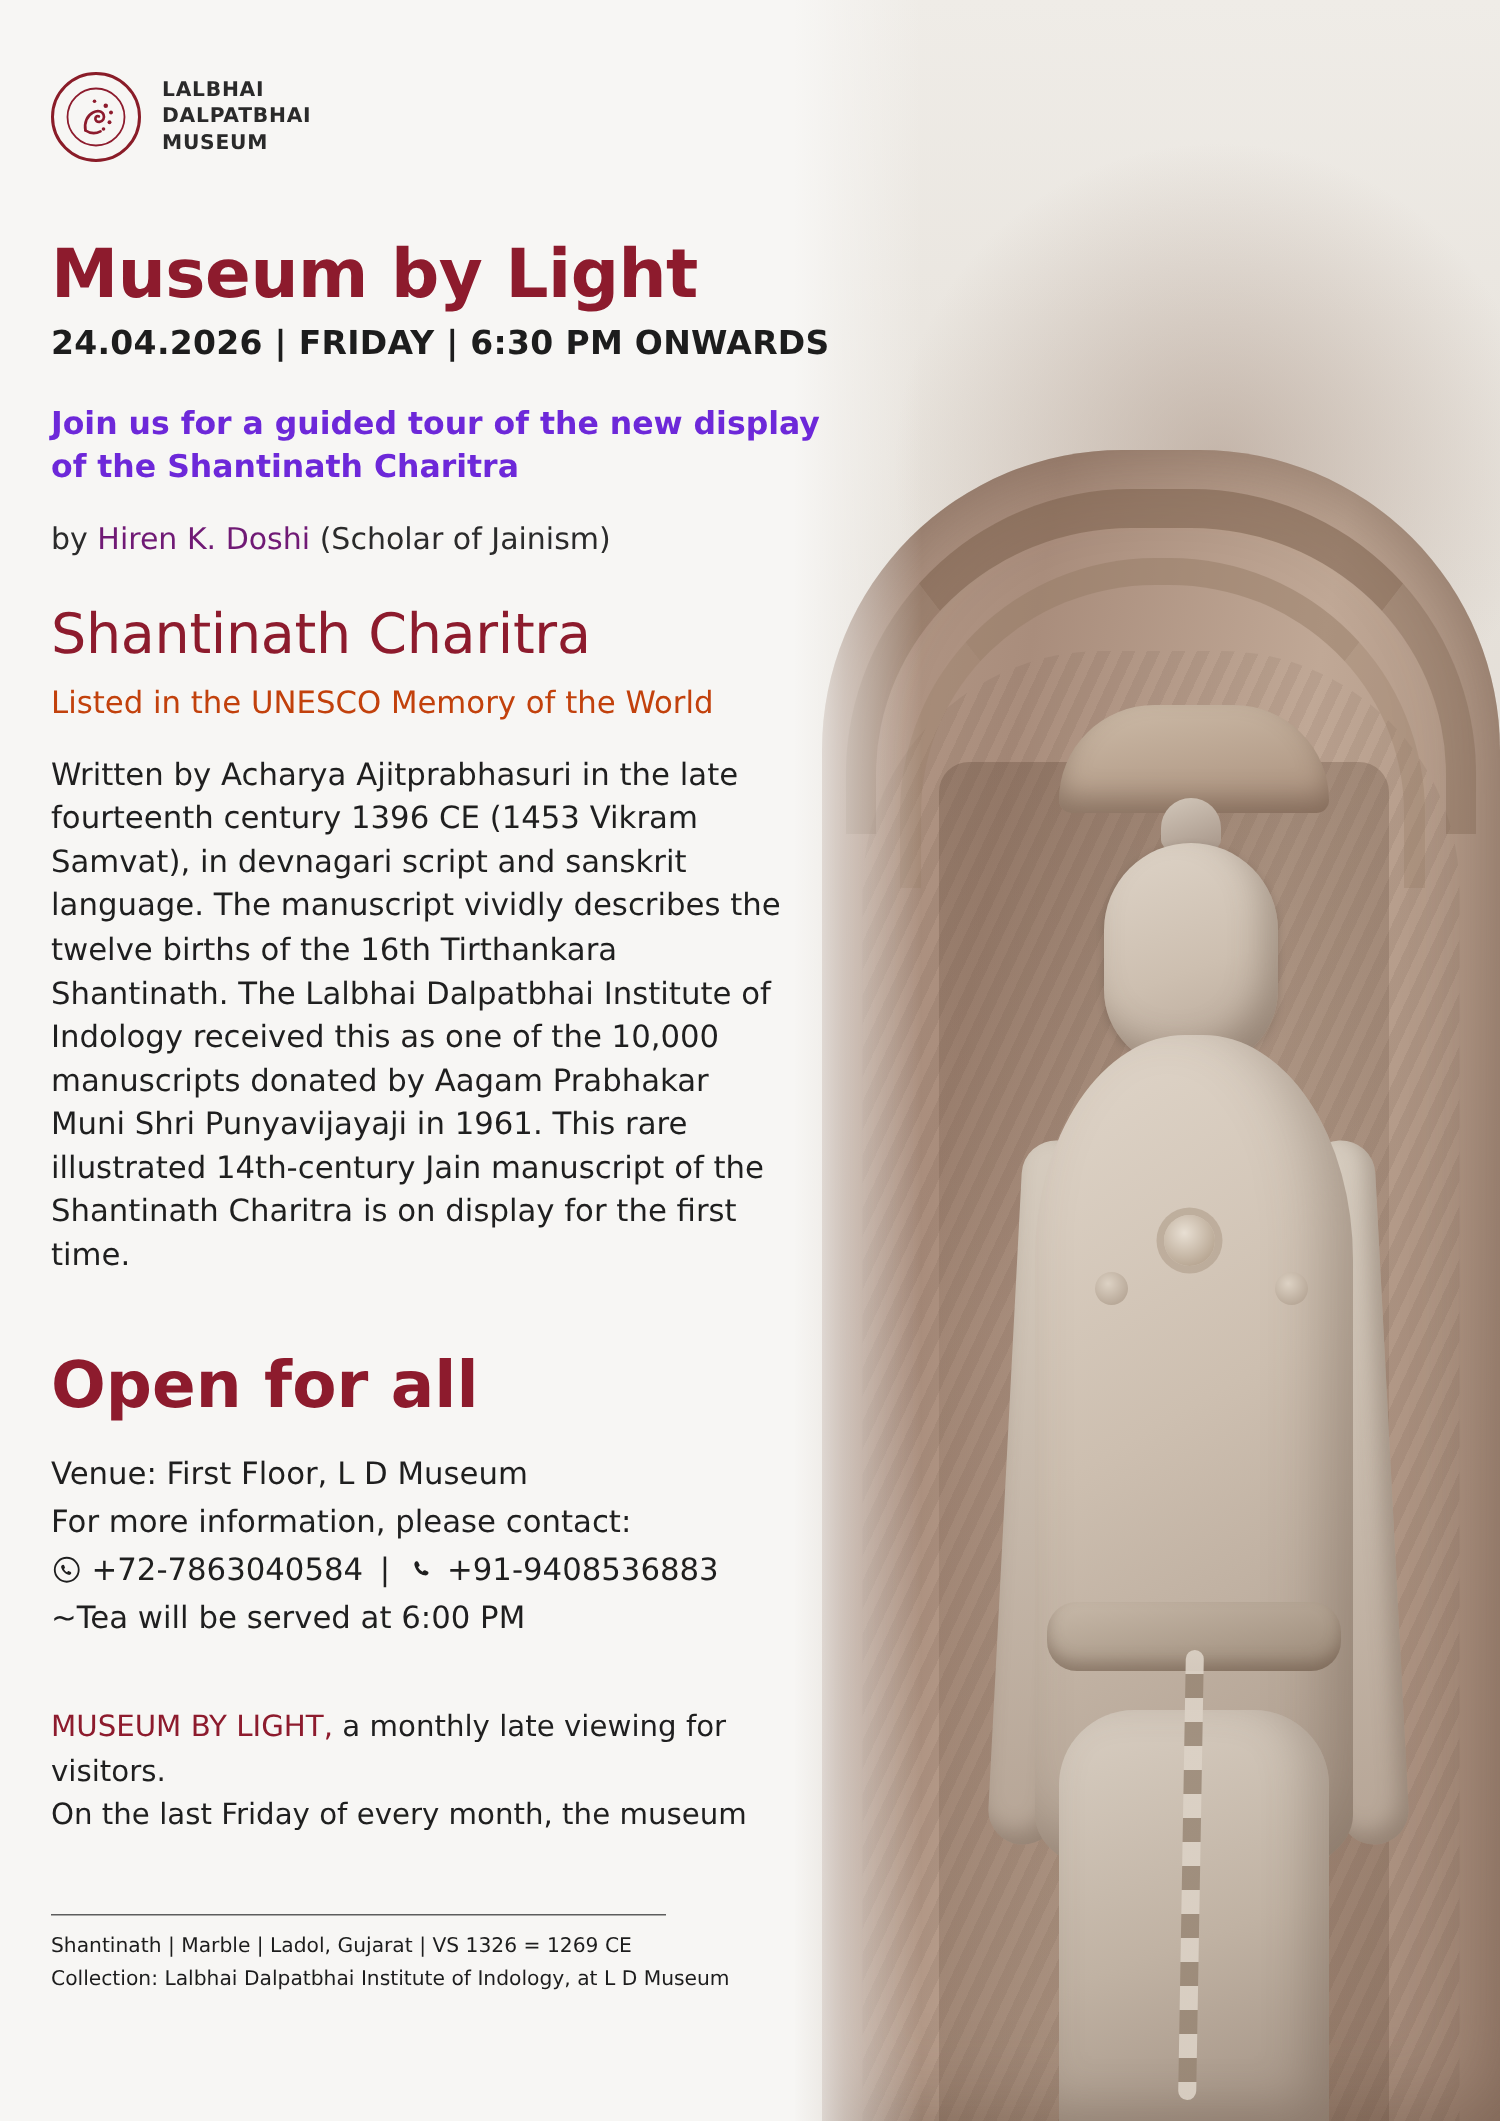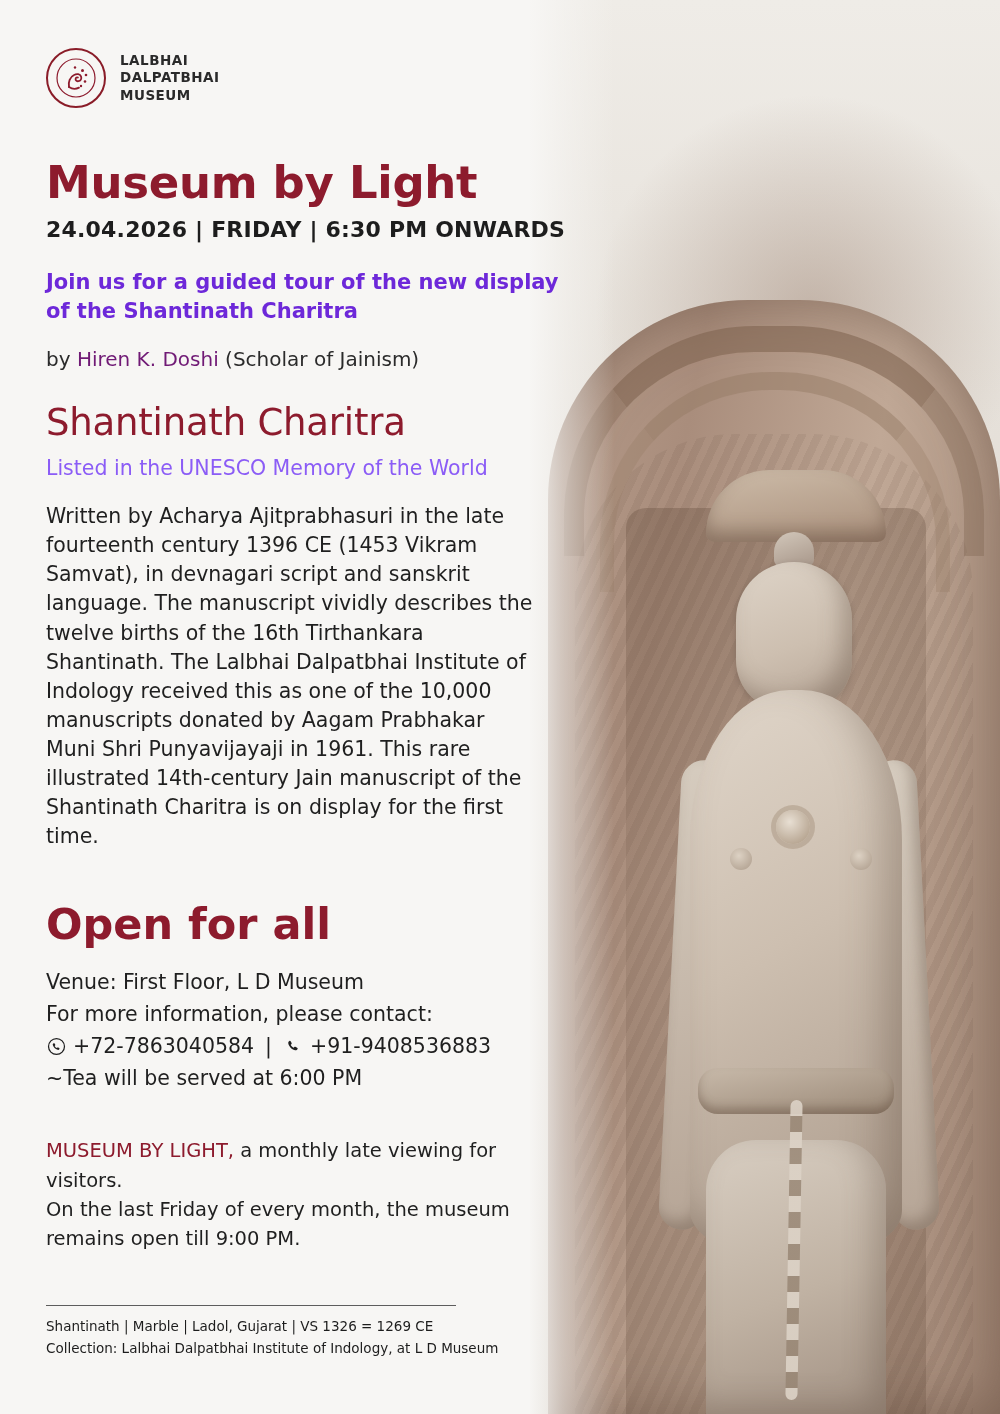--- a/index.html
+++ b/index.html
@@ -170,21 +170,21 @@
     border-radius: 6px;
     transform: rotate(1deg);
   }
   .photo-vignette {
     position:absolute; inset:0;
     background: linear-gradient(90deg, rgba(247,246,244,0.98) 0%, rgba(247,246,244,0.55) 7%, rgba(247,246,244,0) 18%);
     pointer-events:none;
   }
 
   
-  .content { position: absolute; left: 12px; top: 0; width: 560px; padding: 0 0 0 34px; }
+  .content { position: absolute; left: 0; top: 0; width: 560px; padding: 0 0 0 34px; }
 
   
   .logo-row { display: flex; align-items: center; gap: 14px; padding-top: 48px; }
   .logo-mark {
     width: 60px; height: 60px; border-radius: 50%;
     border: 2px solid #8a1c28;
     display: flex; align-items: center; justify-content: center;
     flex: none;
   }
   .logo-mark svg { display:block; }
@@ -207,21 +207,21 @@
     font-size: 21px; line-height: 1.36; color: #6d28d9; font-weight: 600;
   }
   .byline { margin-top: 22px; font-size: 20px; color: #2b2b2b; }
   .byline .name { color: #701a75; font-weight: 400; }
   .byline .paren { color: #2b2b2b; }
 
   h2.section {
     margin-top: 30px;
     font-size: 37px; font-weight: 400; color: #8d1b2d; letter-spacing: -0.2px;
   }
-  .subtitle { margin-top: 12px; font-size: 20.5px; color: #8b5cf6; }
+  .subtitle { margin-top: 12px; font-size: 20.5px; color: #c2410c; }
   .body-copy {
     margin-top: 22px;
     width: 490px;
     font-size: 20.5px; line-height: 1.42; color: #1f1f1f;
   }
 
   h2.open {
     margin-top: 48px;
     font-size: 43px; font-weight: 700; color: #8d1b2d;
   }
@@ -326,21 +326,20 @@
         <span>+91-9408536883</span>
       </div>
       <div>~Tea will be served at 6:00 PM</div>
     </div>
 
     <div class="footer-note">
       <div>
         <span class="hl">MUSEUM BY LIGHT,</span><span> a monthly late viewing for visitors.</span>
       </div>
       <div>On the last Friday of every month, the museum</div>
-      <div>remains open till 9:00 PM.</div>
     </div>
 
     <div class="rule"></div>
     <div class="caption">
       <div>Shantinath | Marble | Ladol, Gujarat | VS 1326 = 1269 CE</div>
       <div>Collection: Lalbhai Dalpatbhai Institute of Indology, at L D Museum</div>
     </div>
 
   </div>
 </div>

